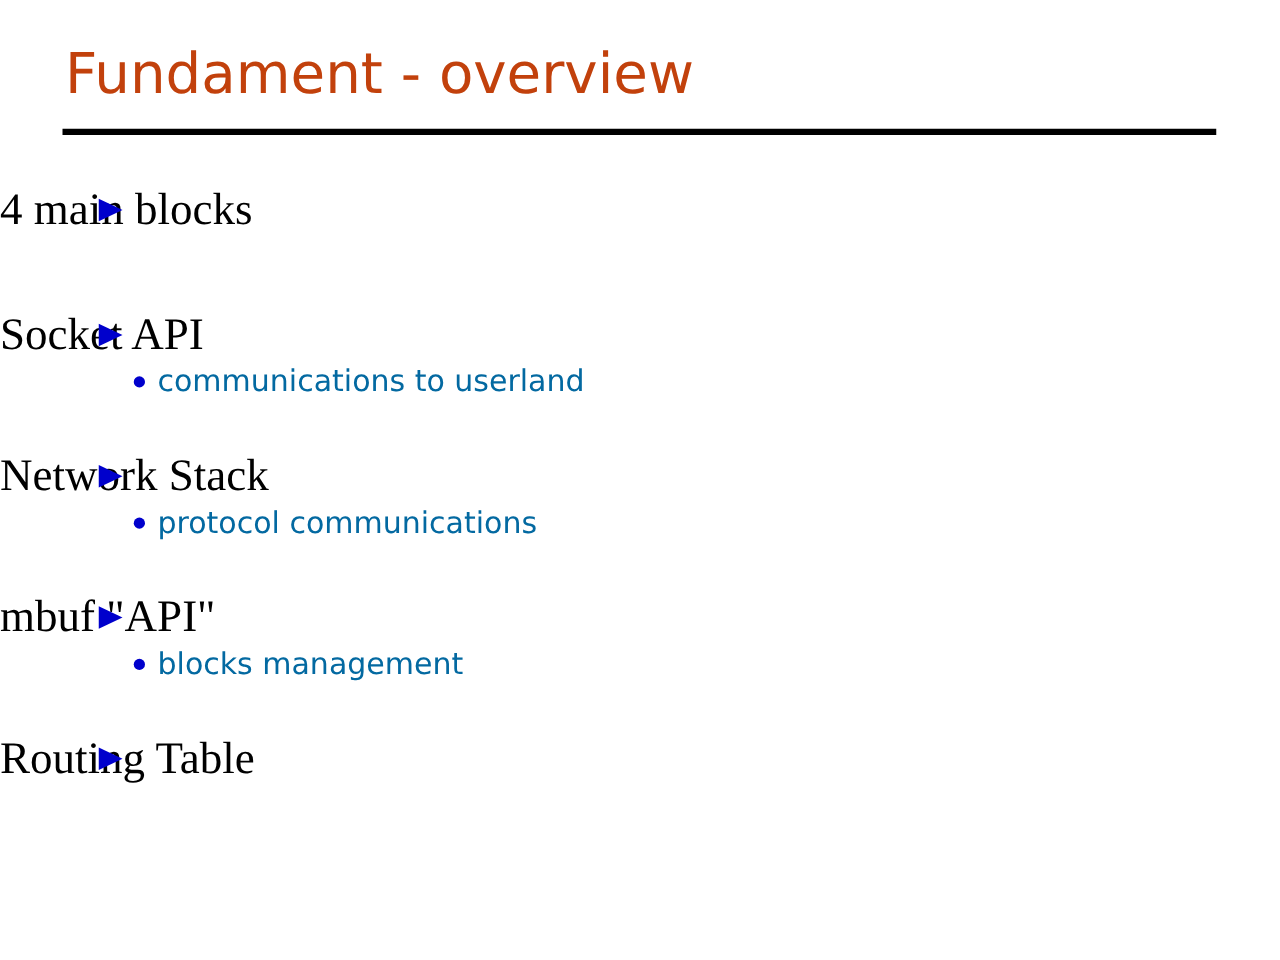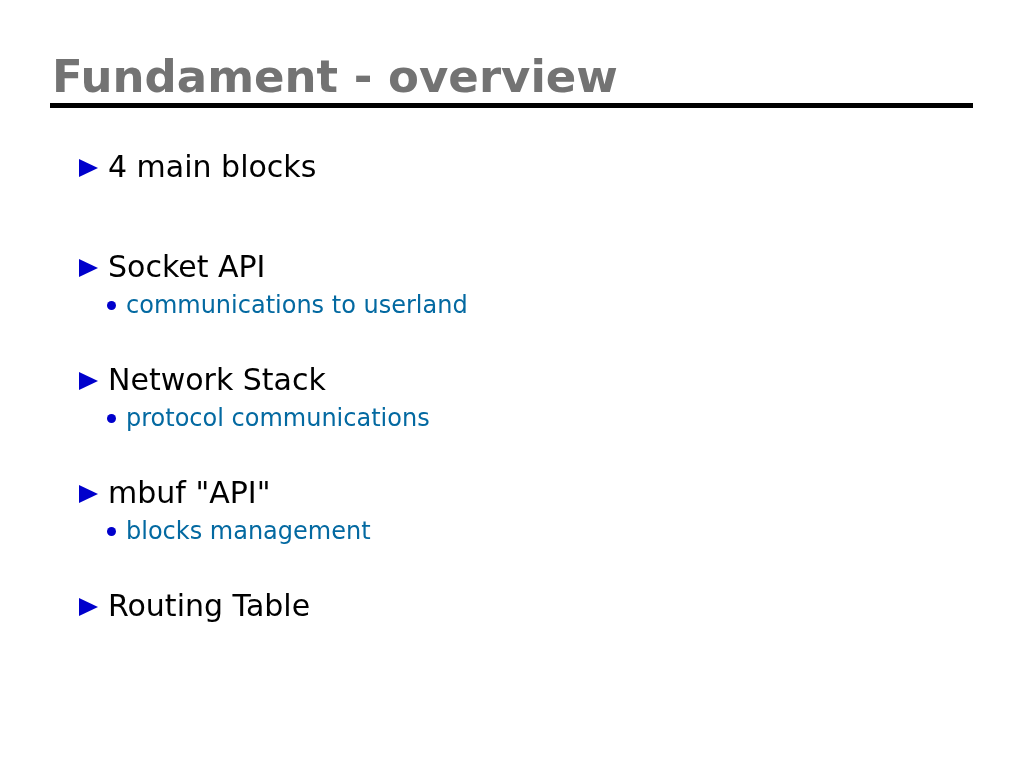--- a/index.html
+++ b/index.html
@@ -16,26 +16,26 @@
     width: 1024px;
     height: 768px;
     background: #ffffff;
     overflow: hidden;
   }
 
   
   .slide-title {
     position: absolute;
     left: 52px;
-    top: 50px;
+    top: 32px;
     width: 920px;
     font-size: 45px;
     line-height: 54px;
-    font-weight: 700;
-    color: #737373;
+    font-weight: 400;
+    color: #c2410c;
     white-space: nowrap;
     letter-spacing: 0px;
   }
   .title-rule {
     position: absolute;
     left: 50px;
     top: 103px;
     width: 923px;
     height: 5px;
     background: #000000;
@@ -54,26 +54,26 @@
   }
   .block.b0 { margin-top: 8px; }
   .block.b1 { margin-top: 62px; }
   .block.b2 { margin-top: 40px; }
   .block.b3 { margin-top: 40px; }
   .block.b4 { margin-top: 40px; }
 
   .lvl1 {
     position: relative;
     display: block;
-    padding-left: 108px;
     min-height: 38px;
-    font-size: 30px;
+    font-size: 36px;
     line-height: 38px;
     color: #000000;
     white-space: nowrap;
+    font-family: Liberation Serif, serif;
   }
   .lvl1 .tri {
     position: absolute;
     left: 79px;
     top: 11px;
     width: 0;
     height: 0;
     border-top: 9px solid transparent;
     border-bottom: 9px solid transparent;
     border-left: 19px solid #0000cc;

